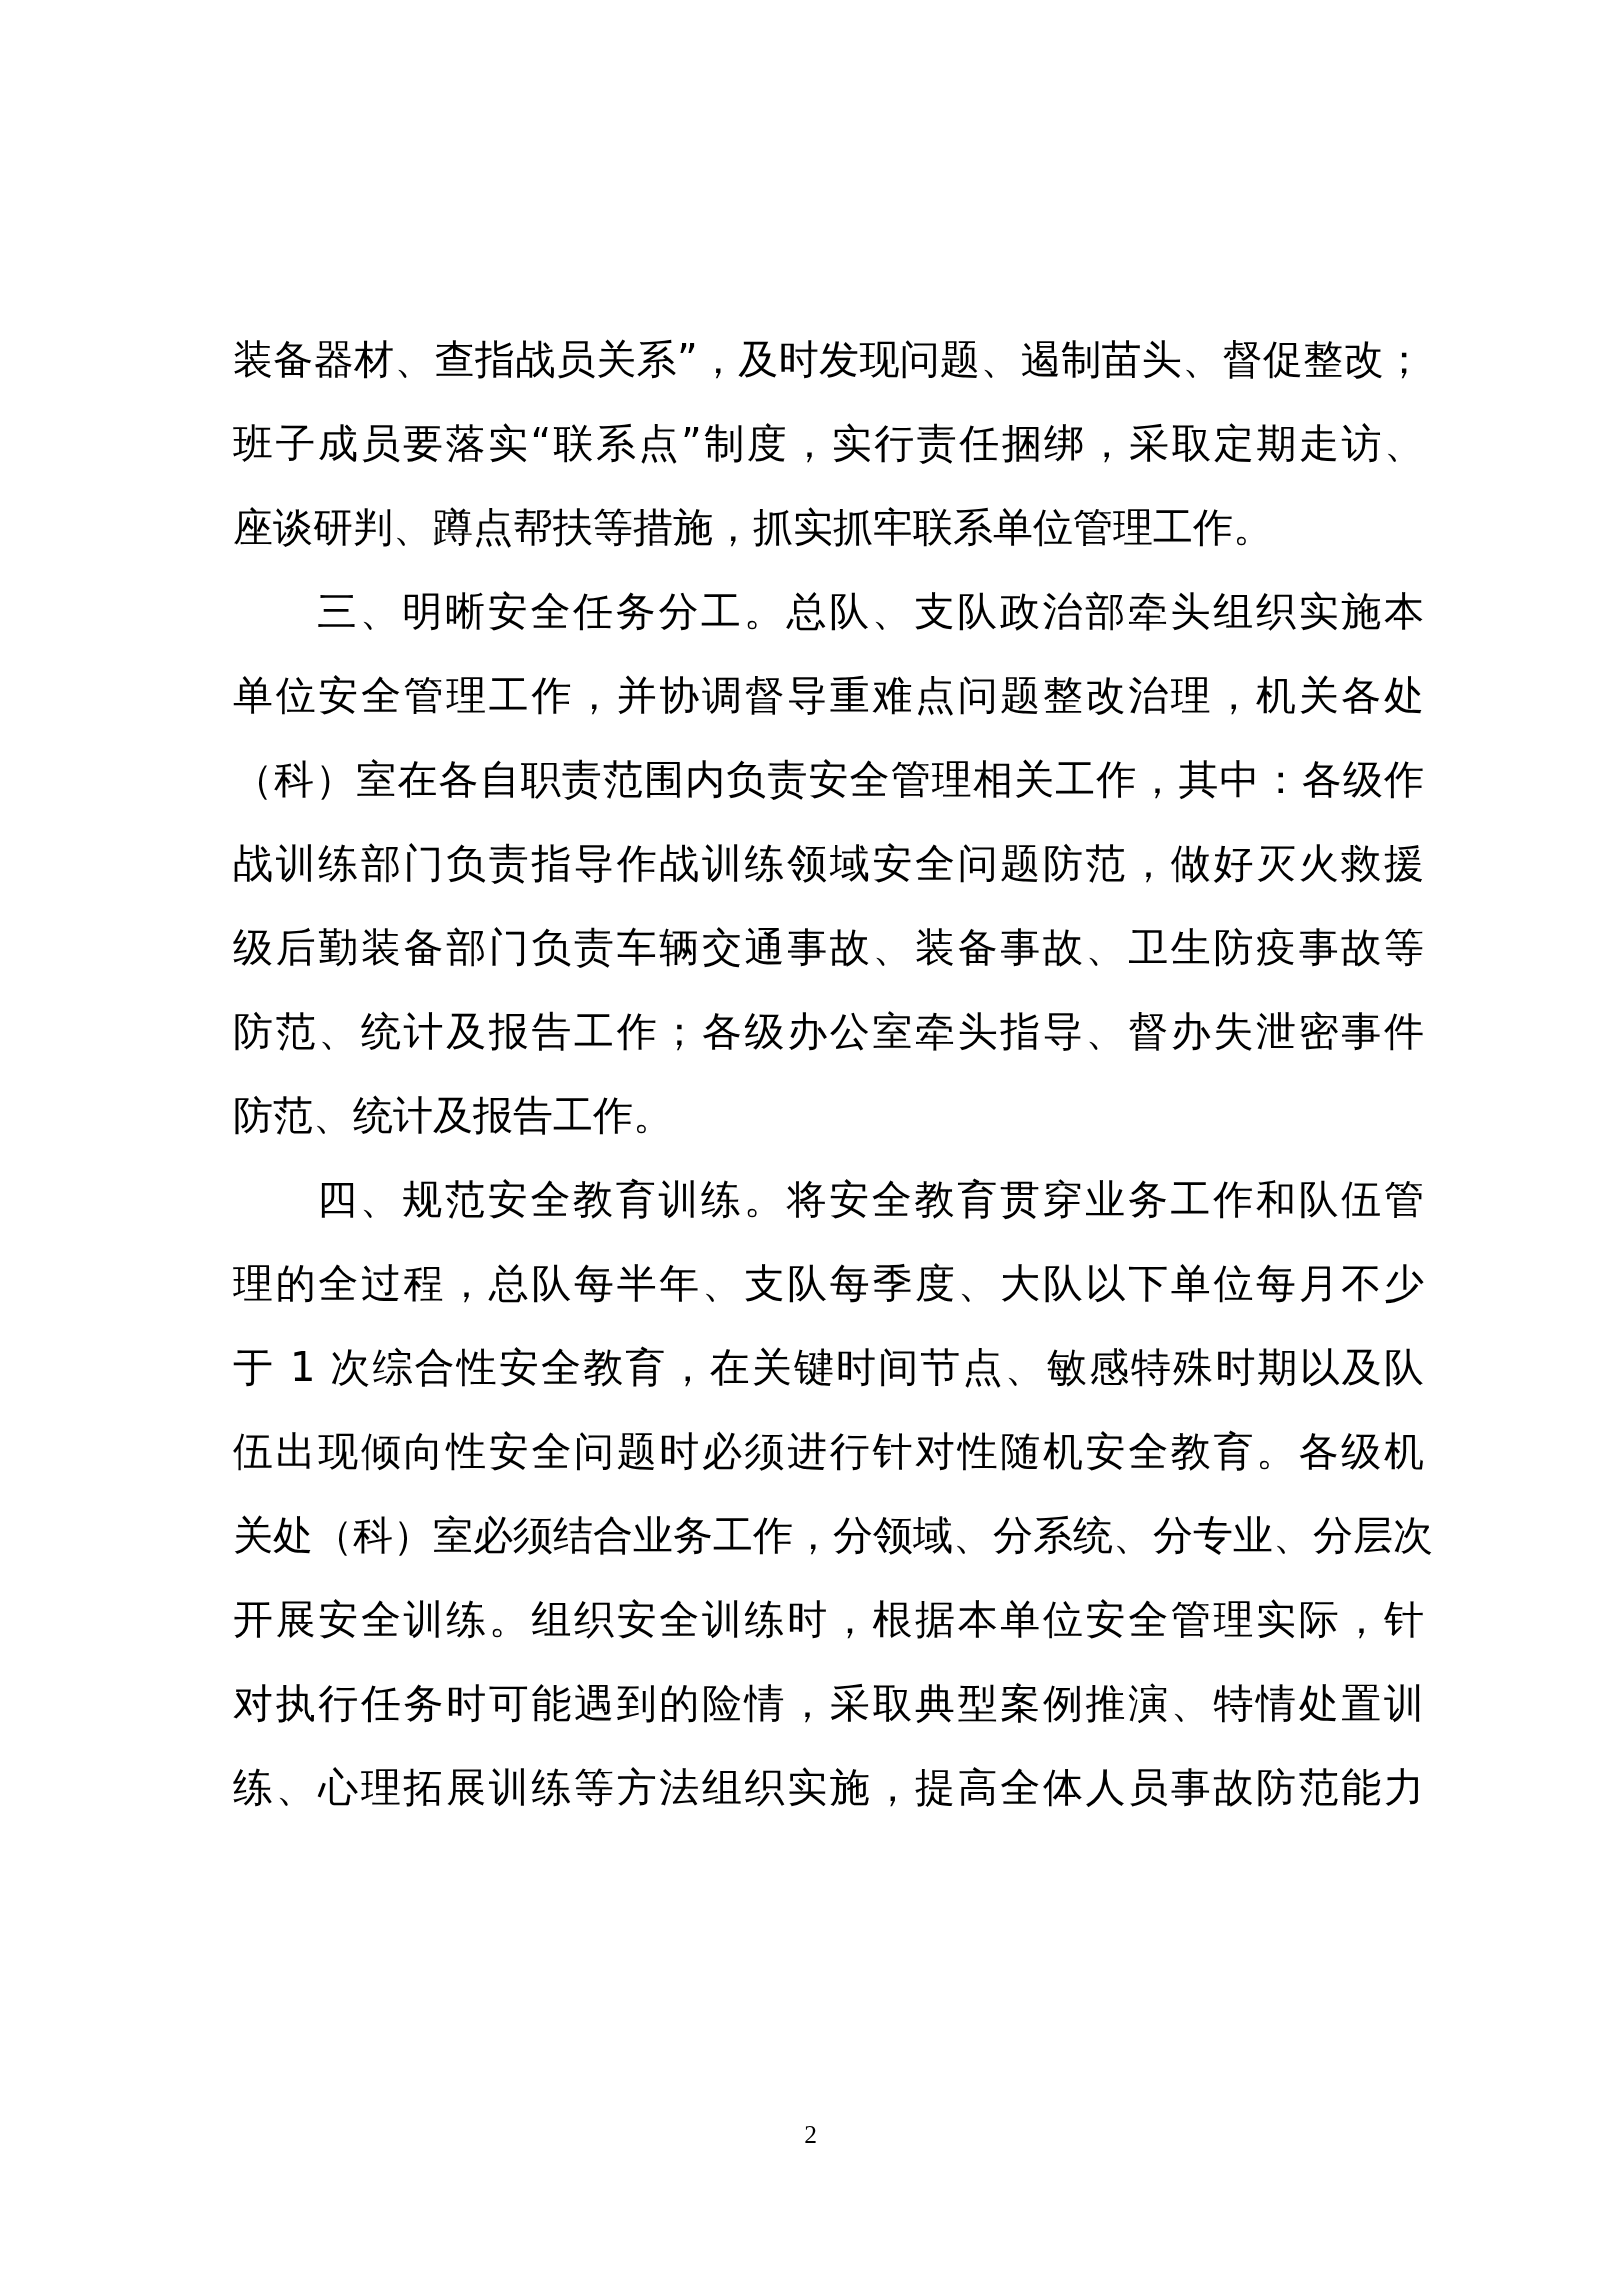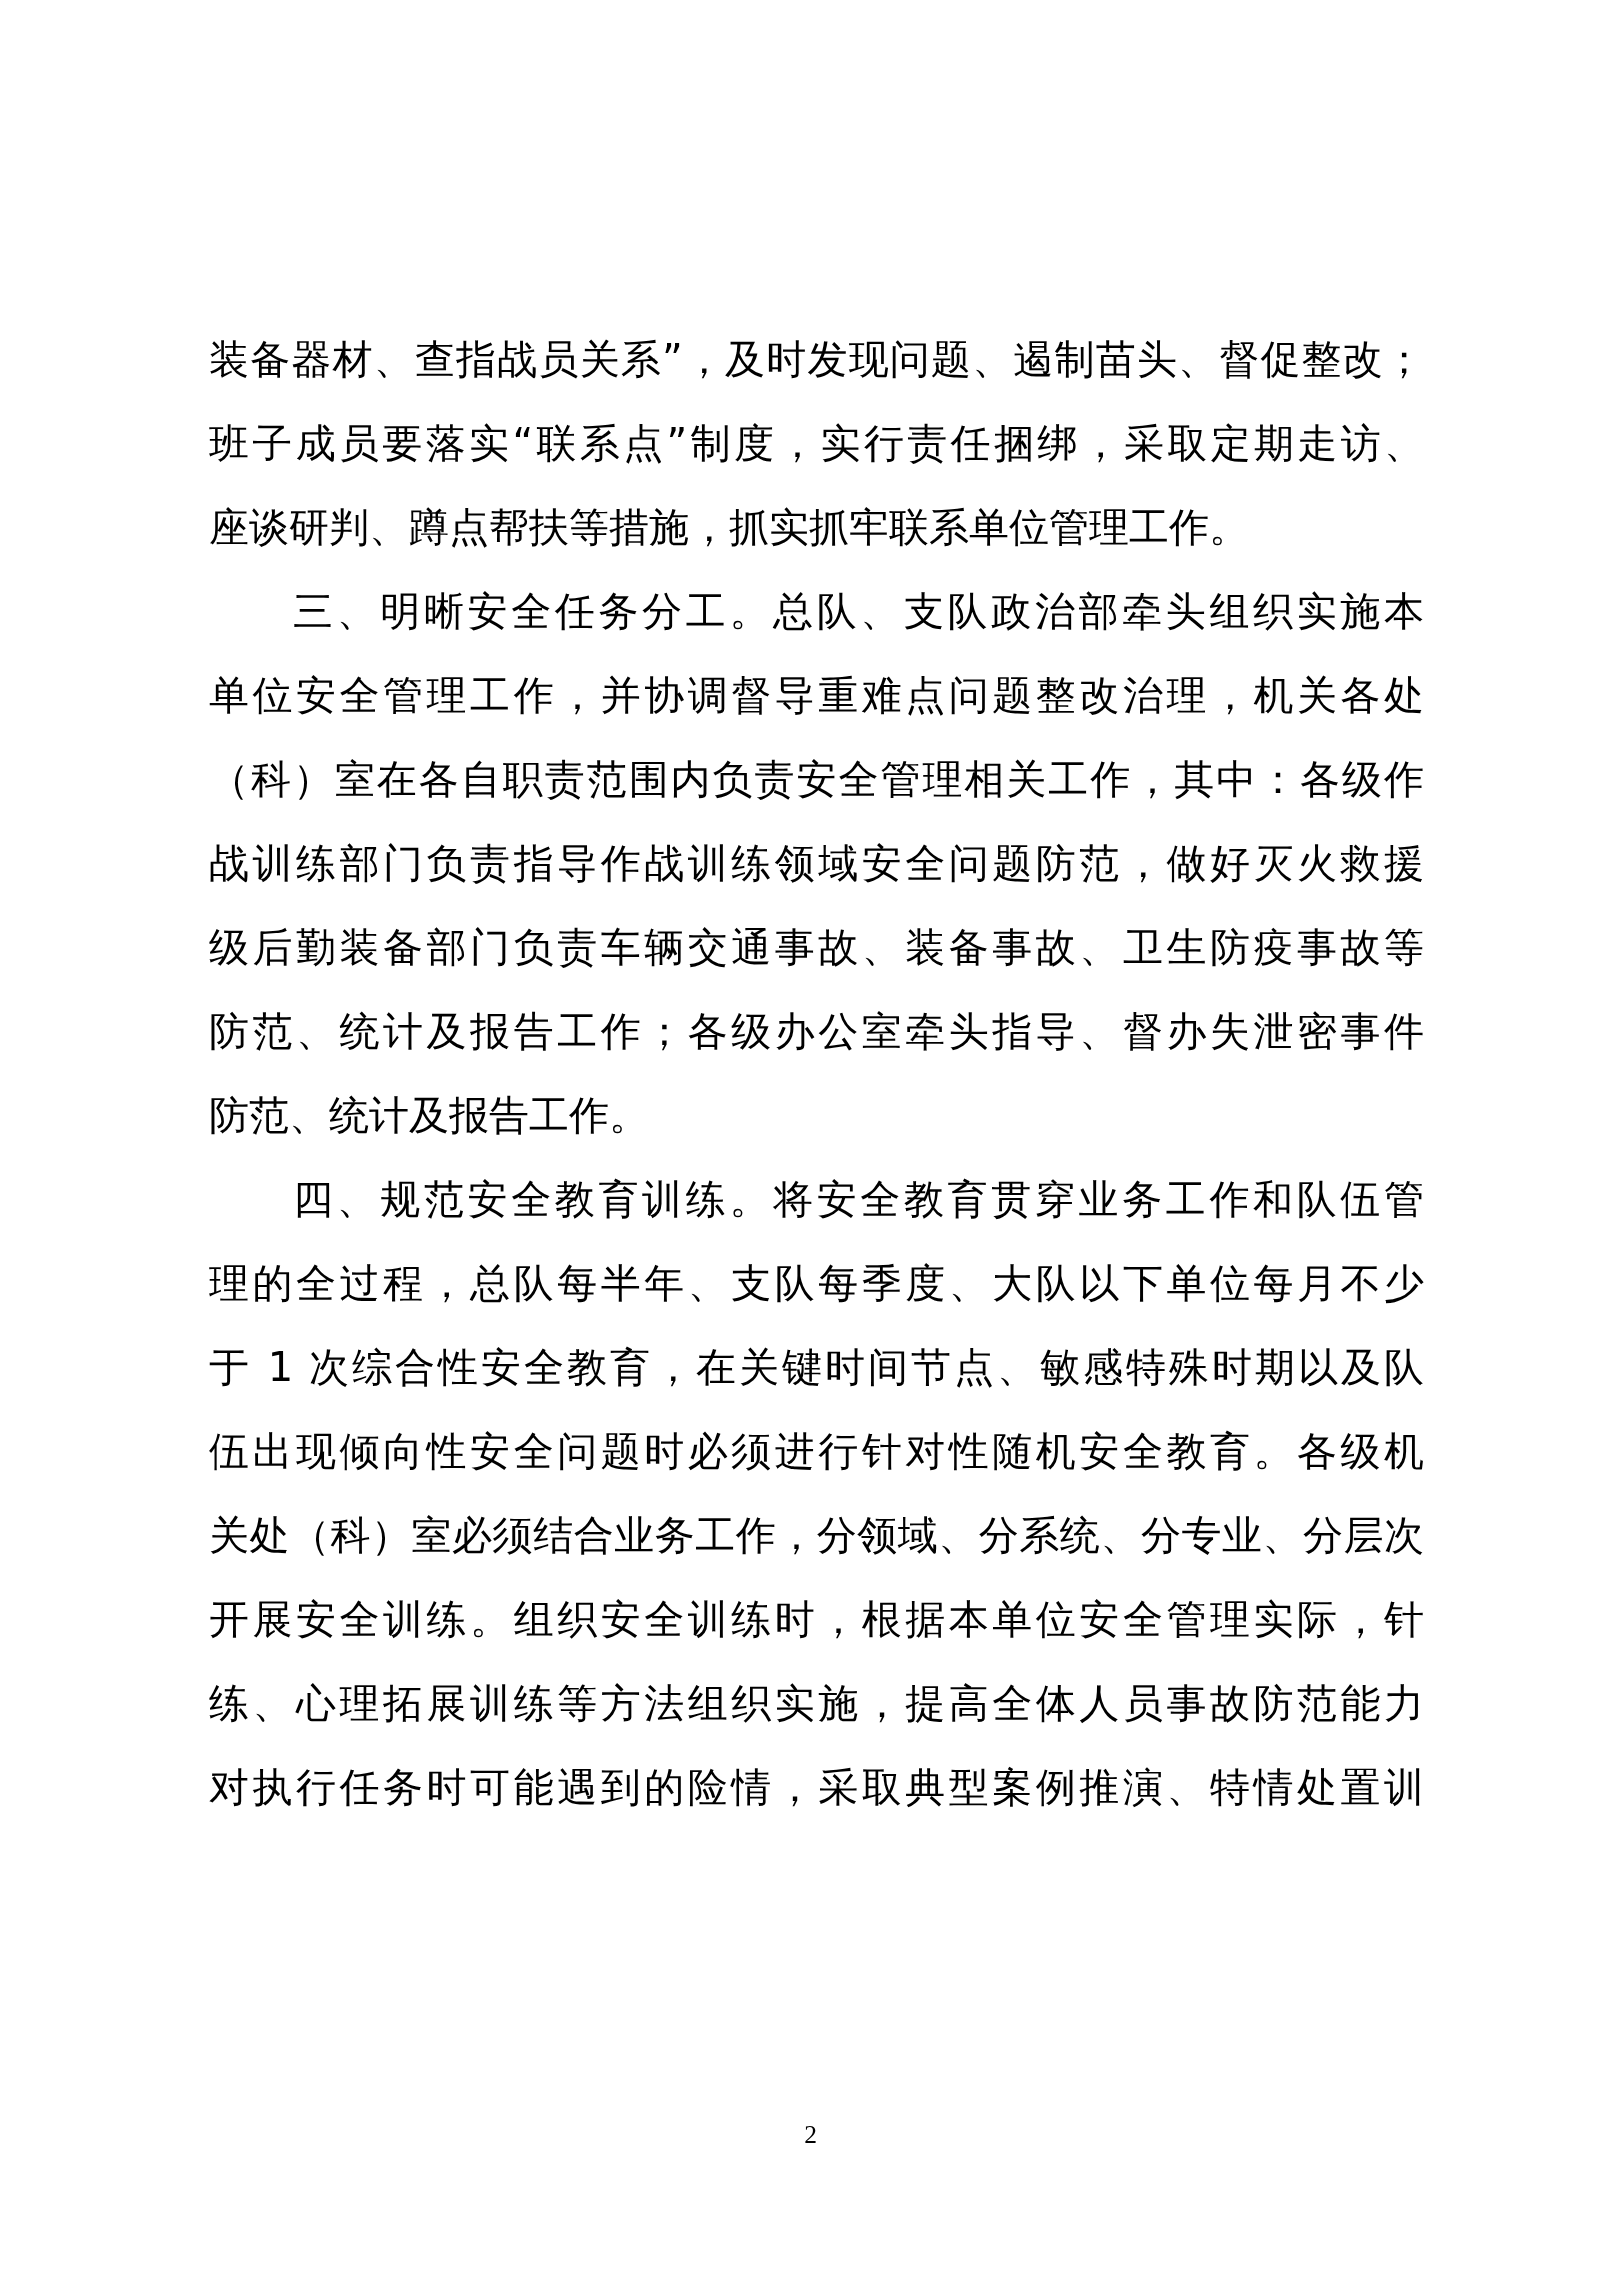--- a/index.html
+++ b/index.html
@@ -30,20 +30,21 @@
       font-family: "DejaVu Sans", "Liberation Sans", sans-serif;
       font-size: 40px;
       line-height: 84px;
     }
     .line {
       display: block;
       white-space: nowrap;
       text-align: justify;
       text-align-last: justify;
       height: 84px;
+      margin-left: 24px;
     }
     .line.last {
       text-align-last: left;
     }
     .line.indent {
       padding-left: 84px;
     }
     .page-number {
       position: absolute;
       left: 0;
@@ -72,19 +73,19 @@
     <span class="line">级后勤装备部门负责车辆交通事故、装备事故、卫生防疫事故等</span>
     <span class="line">防范、统计及报告工作；各级办公室牵头指导、督办失泄密事件</span>
     <span class="line last">防范、统计及报告工作。</span>
 
     <span class="line indent">四、规范安全教育训练。将安全教育贯穿业务工作和队伍管</span>
     <span class="line">理的全过程，总队每半年、支队每季度、大队以下单位每月不少</span>
     <span class="line">于 1 次综合性安全教育，在关键时间节点、敏感特殊时期以及队</span>
     <span class="line">伍出现倾向性安全问题时必须进行针对性随机安全教育。各级机</span>
     <span class="line">关处（科）室必须结合业务工作，分领域、分系统、分专业、分层次</span>
     <span class="line">开展安全训练。组织安全训练时，根据本单位安全管理实际，针</span>
+    <span class="line">对执行任务时可能遇到的险情，采取典型案例推演、特情处置训</span>
     <span class="line">练、心理拓展训练等方法组织实施，提高全体人员事故防范能力</span>
-    <span class="line">对执行任务时可能遇到的险情，采取典型案例推演、特情处置训</span>
   </div>
 
   <div class="page-number">2</div>
 </div>
 
 
 </body></html>

